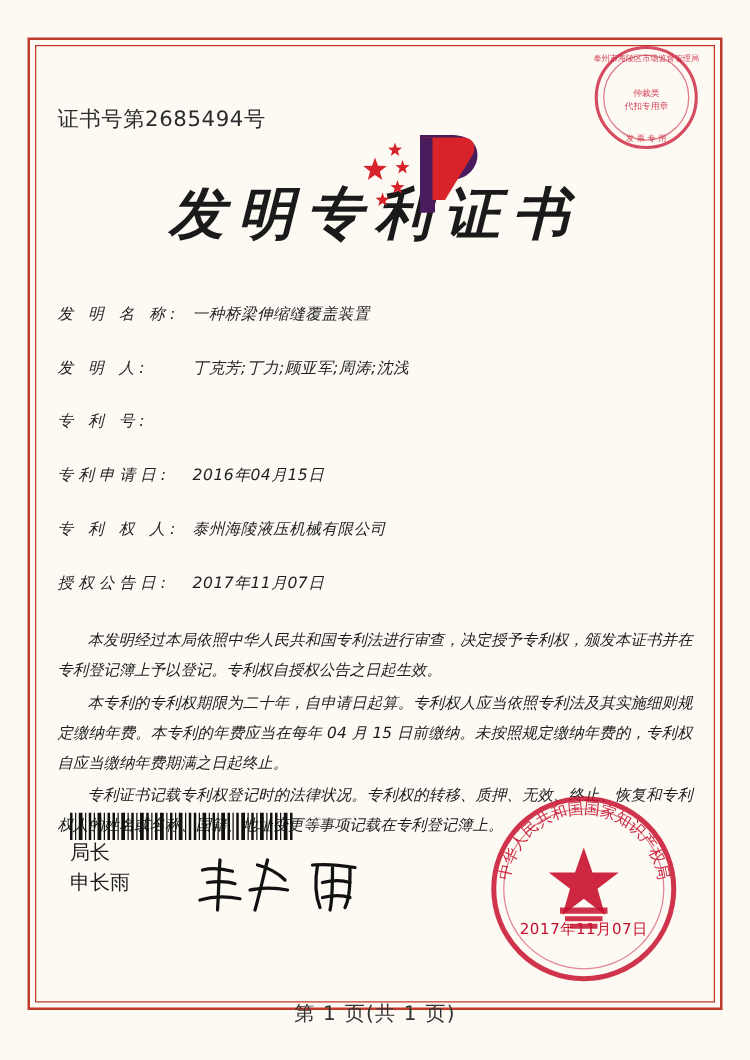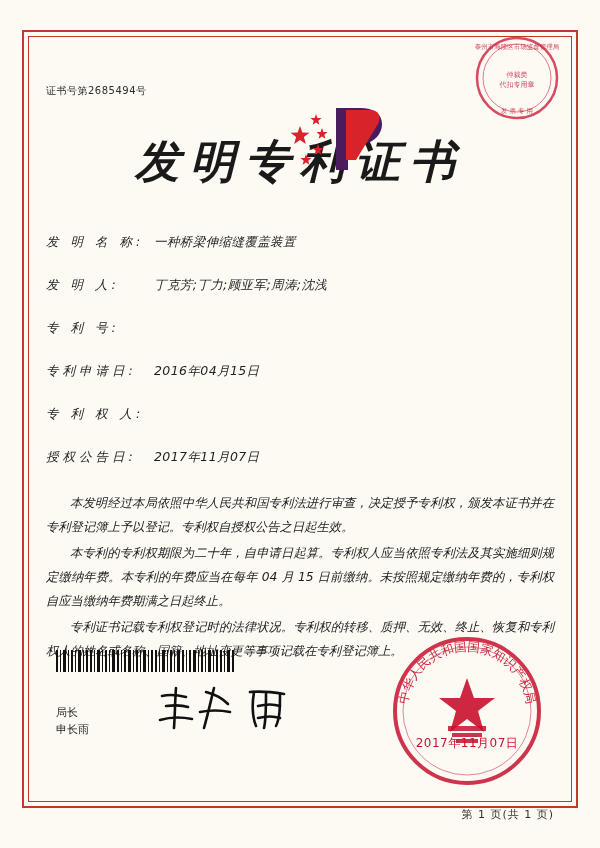--- a/index.html
+++ b/index.html
@@ -22,21 +22,21 @@
   }
   .border-inner{
     position:absolute;left:28px;top:36px;right:28px;bottom:46px;
     border:1px solid #c0392b;
     box-sizing:border-box;
   }
   .content{
     position:absolute;left:46px;top:60px;right:46px;bottom:60px;
   }
   .cert-no{
-    font-size:10px;color:#2b2b2b;letter-spacing:.5px;
+    font-size:17px;color:#2b2b2b;letter-spacing:.5px;
     margin-top:24px;
   }
   
   .logo{
     position:absolute;left:232px;top:44px;width:120px;height:72px;
   }
   .title{
     text-align:center;
     font-family:"DejaVu Serif","Liberation Serif",serif;
     font-weight:bold;
@@ -72,30 +72,30 @@
     line-height:1.95;
     color:#1c1c1c;
     text-align:justify;
   }
   .body-text p{margin:0 0 2px 0;text-indent:24px;font-style:italic;}
   .barcode{
     position:absolute;left:10px;bottom:116px;
     width:180px;height:22px;
   }
   .signature-block{
-    position:absolute;left:10px;bottom:50px;
-    font-size:11px;color:#1f1f1f;line-height:1.5;
+    position:absolute;left:10px;bottom:70px;
+    font-size:16px;color:#1f1f1f;line-height:1.5;
   }
   .sign-img{
     position:absolute;left:108px;bottom:56px;
     width:150px;height:46px;
   }
   .footer{
     position:absolute;left:0;right:0;bottom:-34px;
-    text-align:right;font-size:11px;color:#333;
+    text-align:center;font-size:16px;color:#333;
     letter-spacing:1px;
   }
   
   .seal-top{
     position:absolute;right:40px;top:35px;width:86px;height:86px;
   }
   .seal-main{
     position:absolute;right:56px;bottom:60px;width:154px;height:154px;
   }
   .seal-date{
@@ -148,20 +148,21 @@
       </div>
       <div class="field">
         <span class="lbl">专 利 号:</span>
       </div>
       <div class="field">
         <span class="lbl">专利申请日:</span>
         <span class="val">2016年04月15日</span>
       </div>
       <div class="field">
         <span class="lbl">专 利 权 人:</span>
+        <span class="val">泰州海陵液压机械有限公司</span>
       </div>
       <div class="field">
         <span class="lbl">授权公告日:</span>
         <span class="val">2017年11月07日</span>
       </div>
     </div>
 
     <div class="body-text">
       <p>本发明经过本局依照中华人民共和国专利法进行审查，决定授予专利权，颁发本证书并在专利登记簿上予以登记。专利权自授权公告之日起生效。</p>
       <p>本专利的专利权期限为二十年，自申请日起算。专利权人应当依照专利法及其实施细则规定缴纳年费。本专利的年费应当在每年 04 月 15 日前缴纳。未按照规定缴纳年费的，专利权自应当缴纳年费期满之日起终止。</p>

